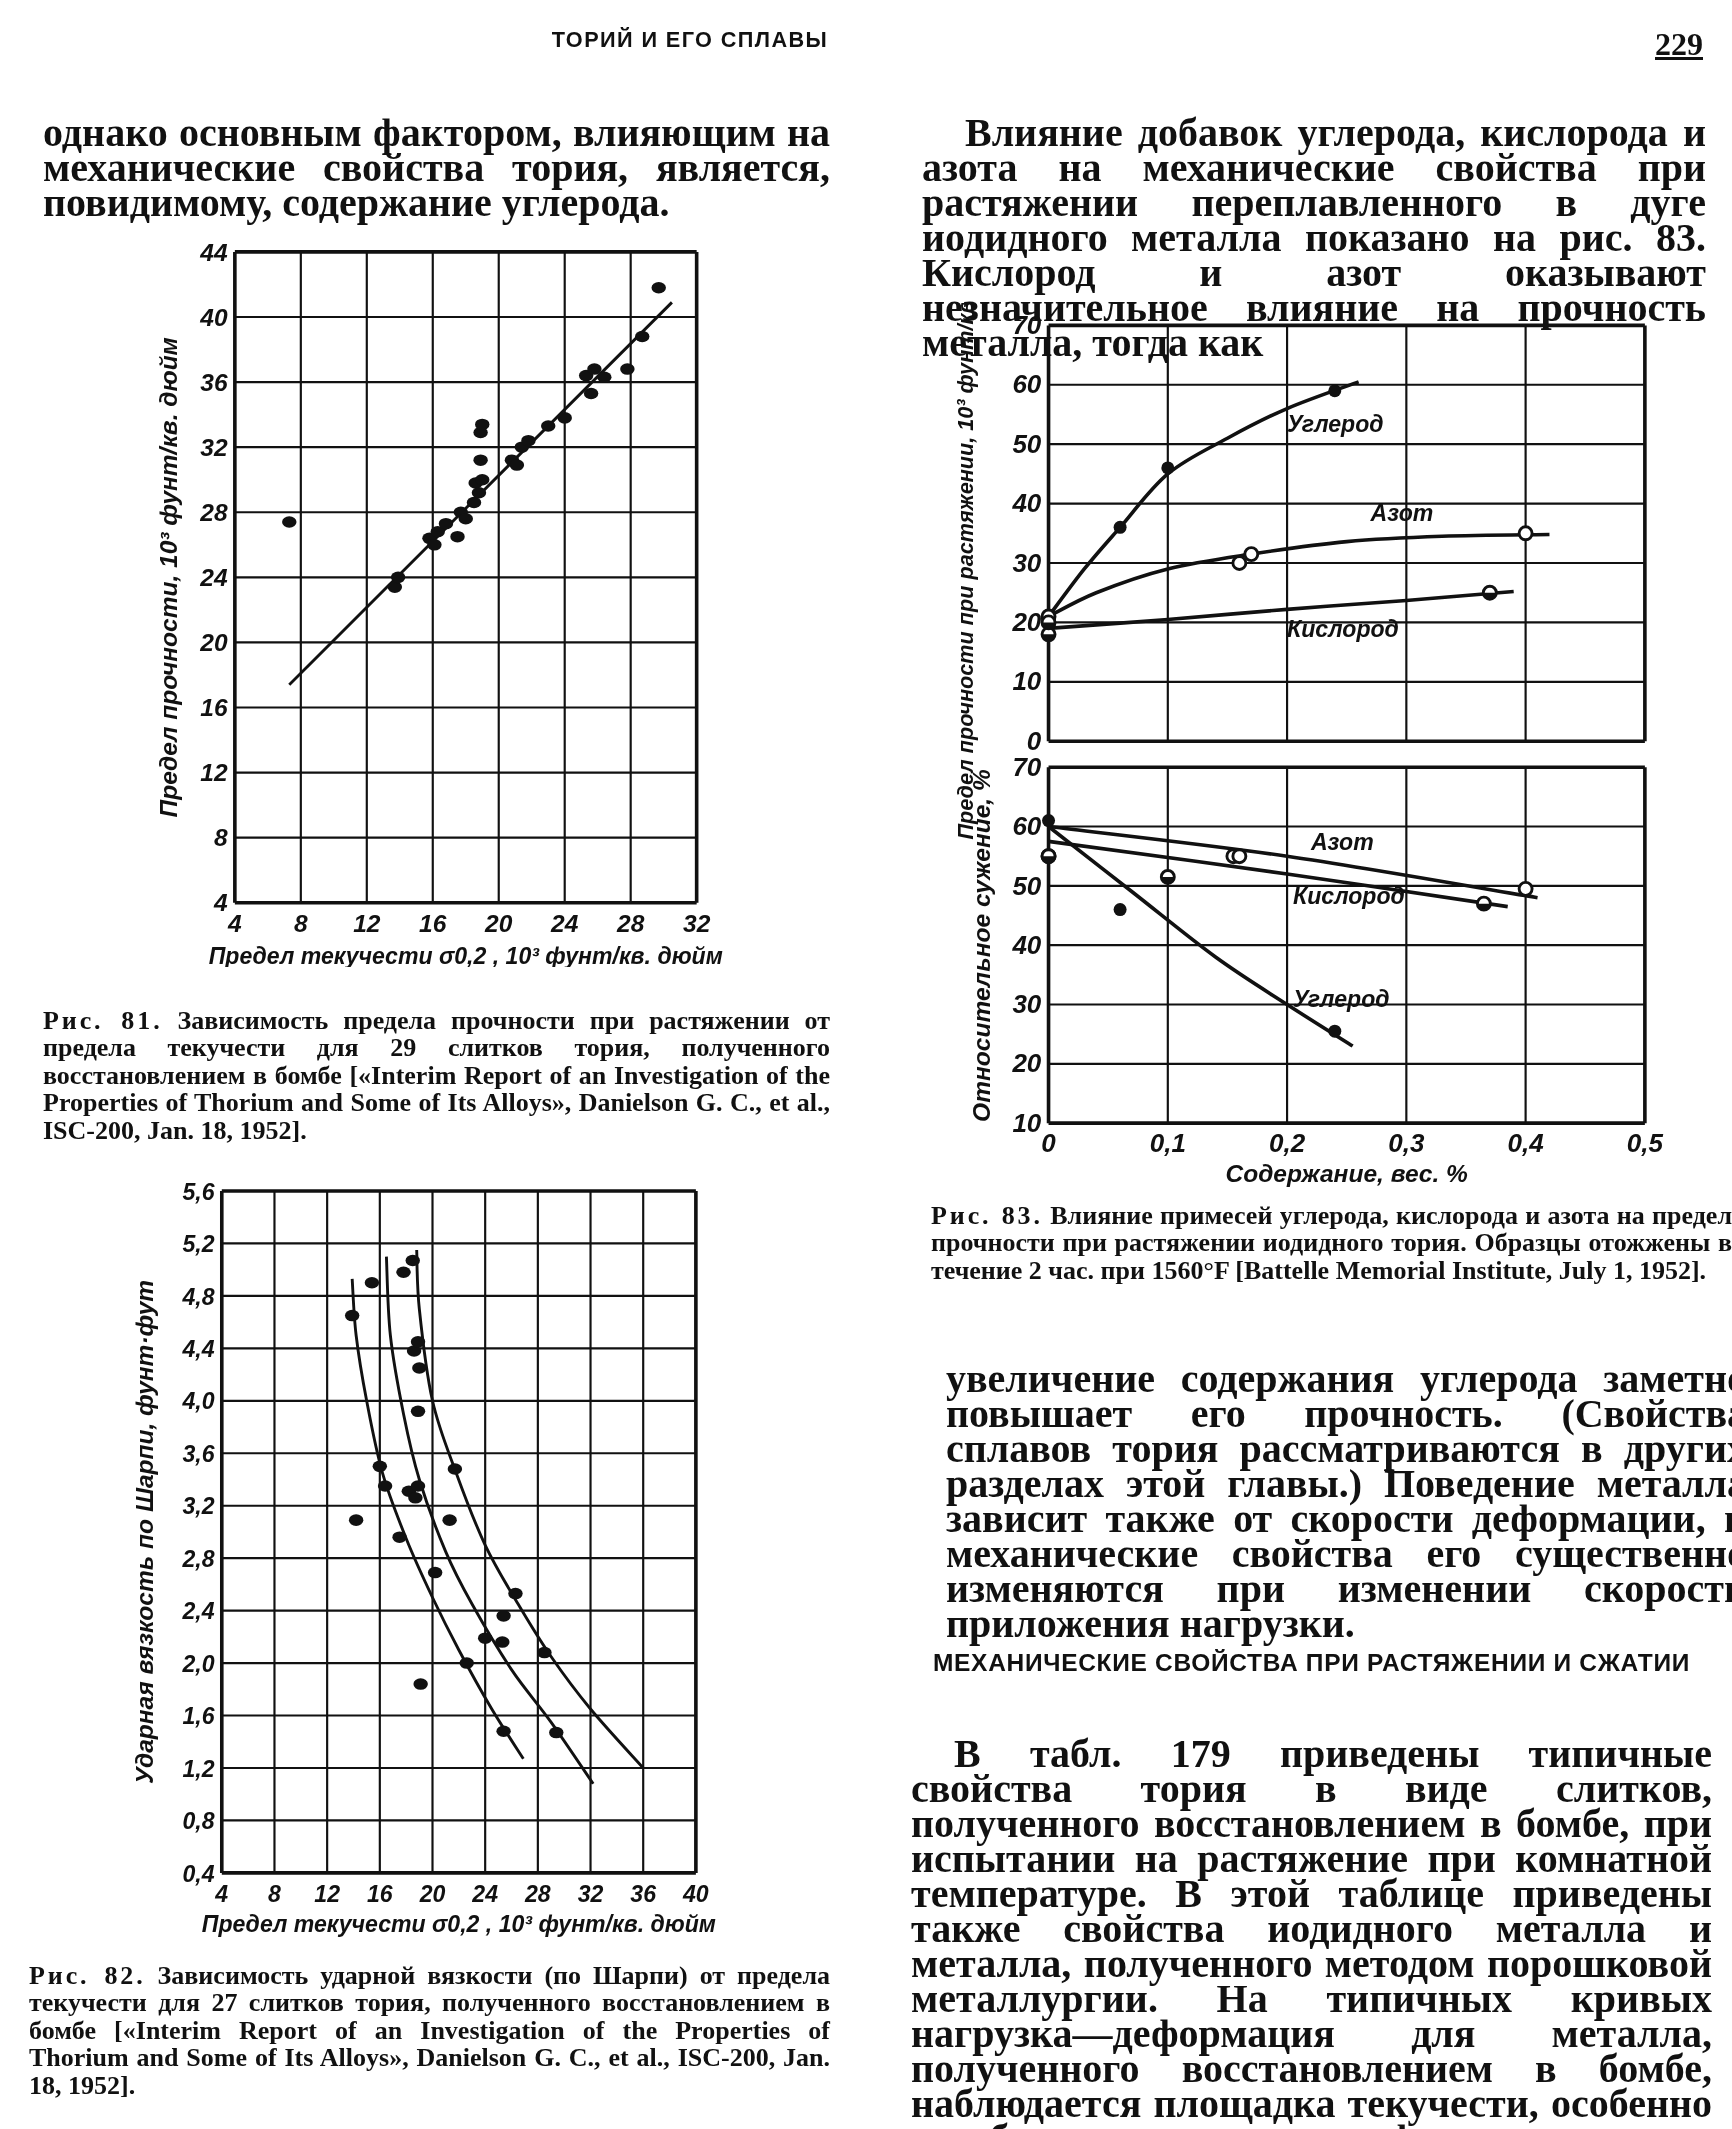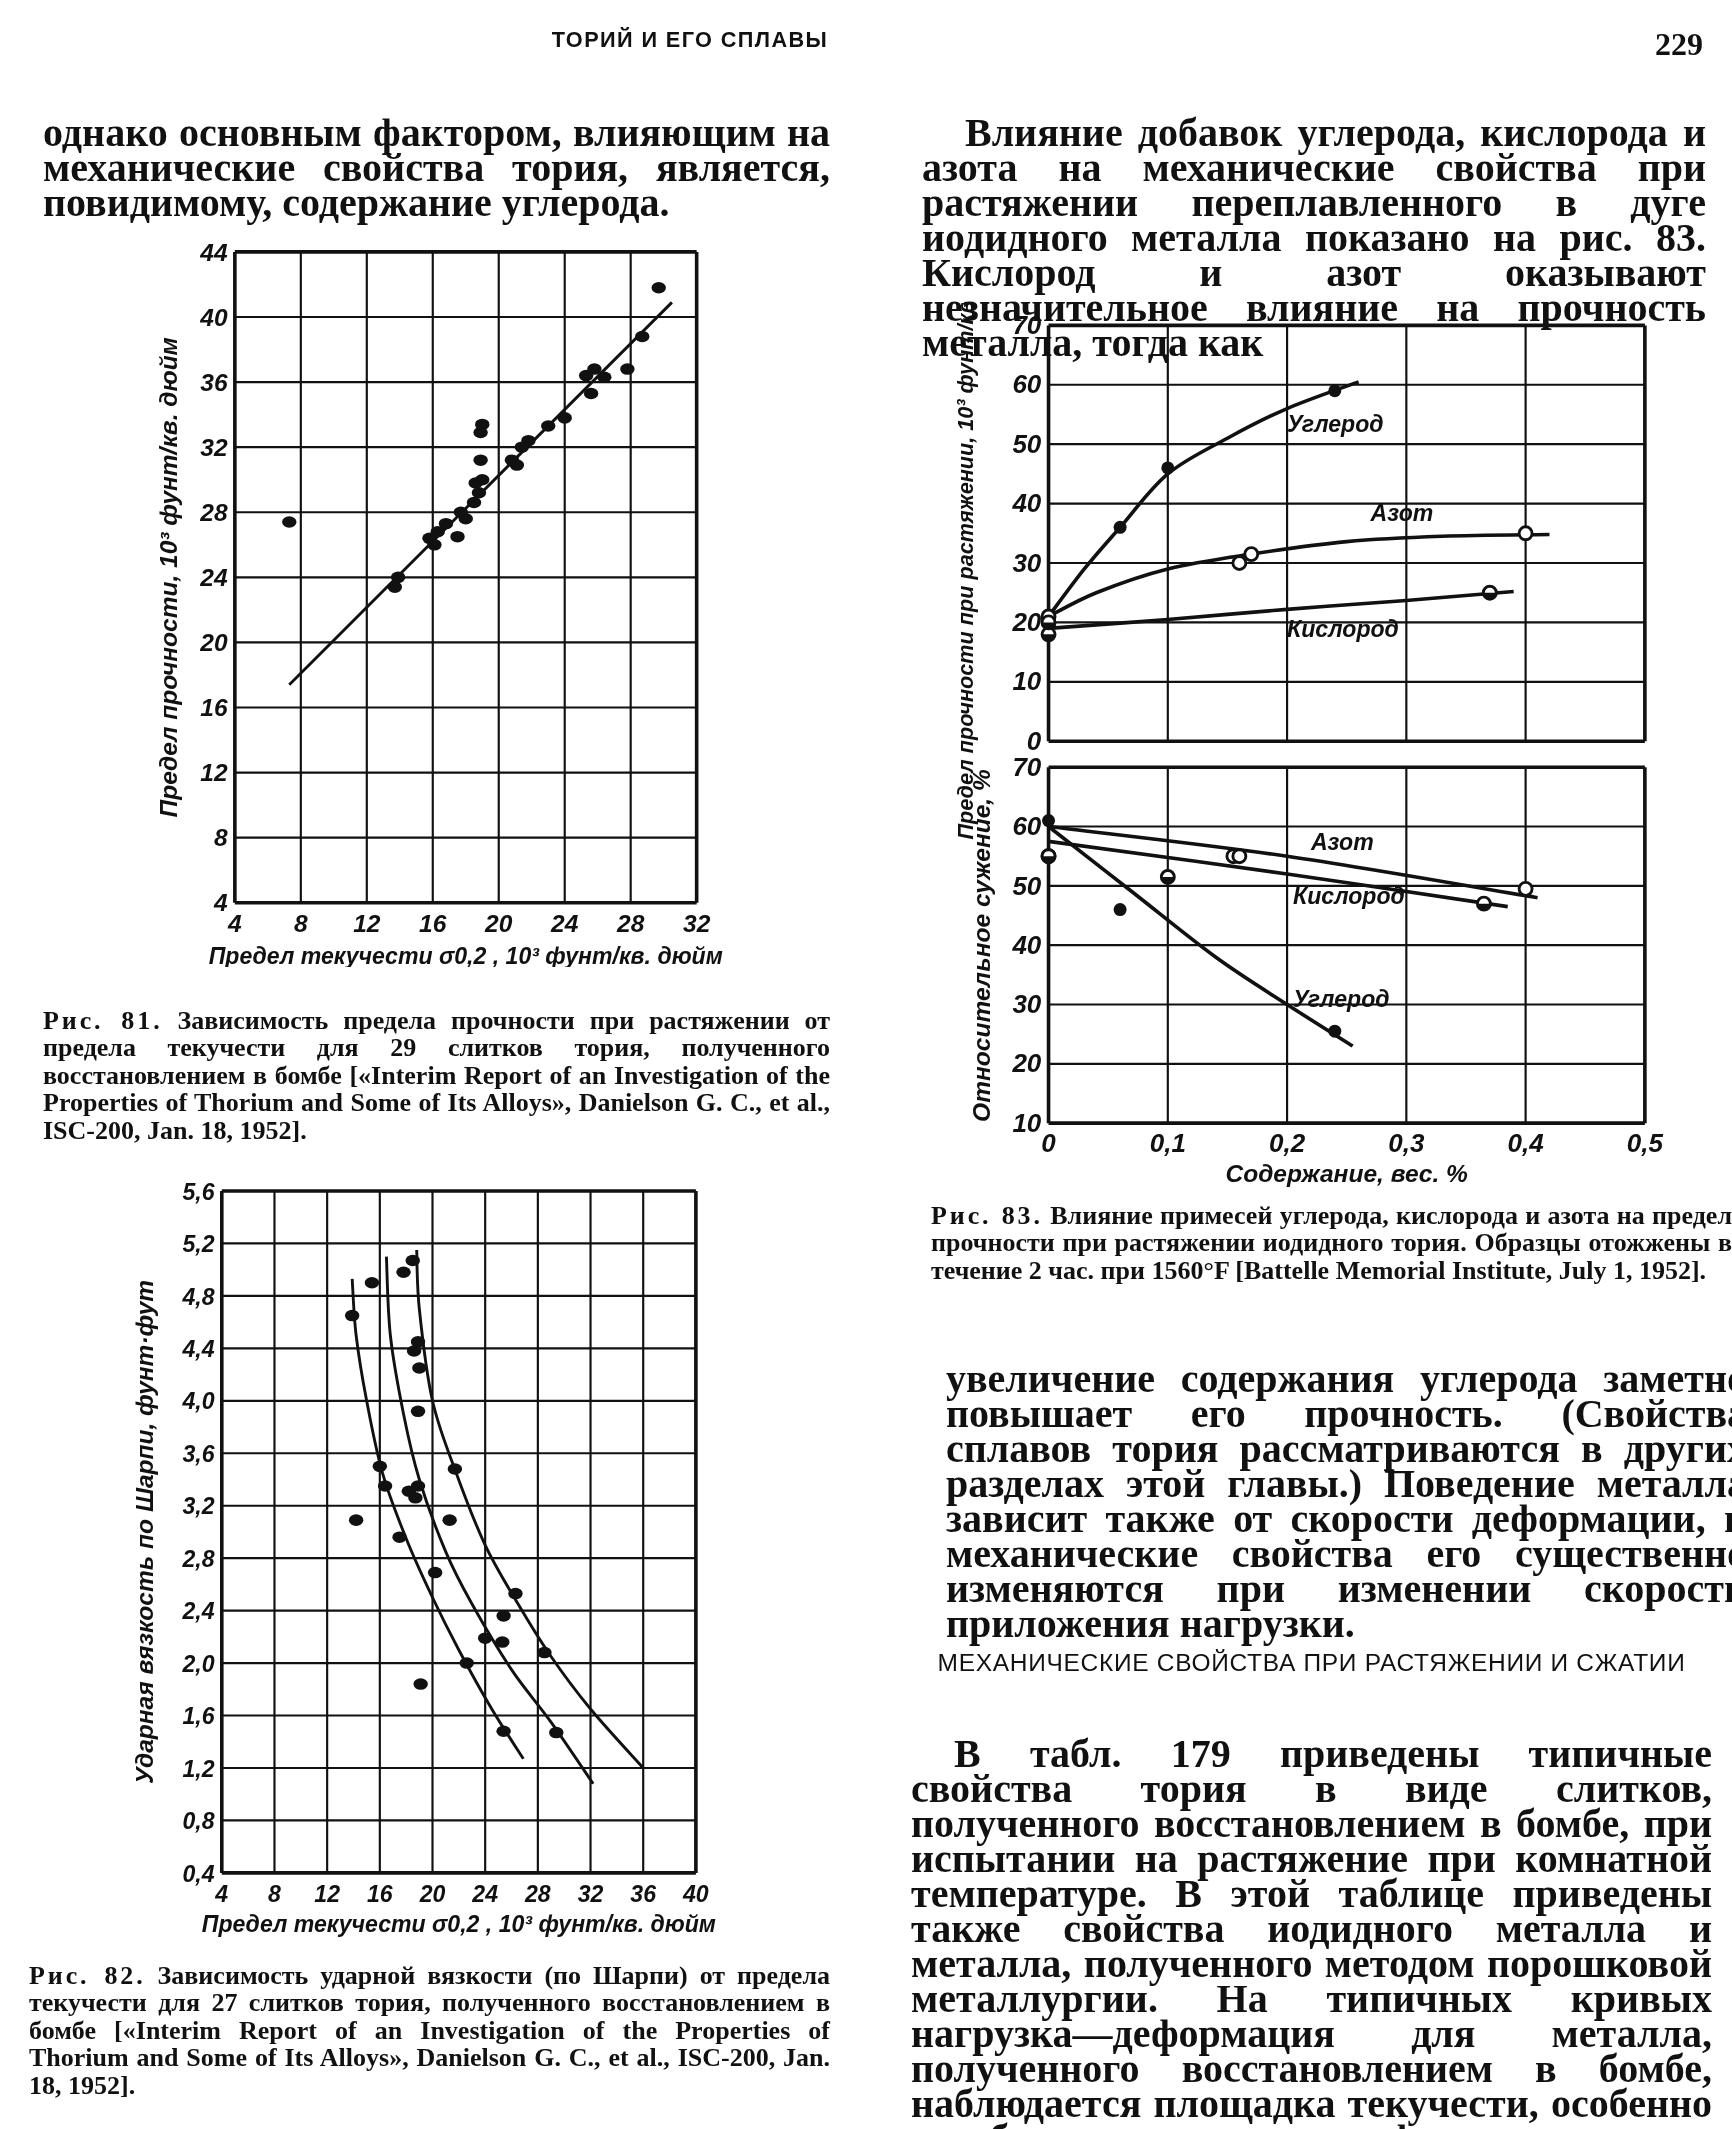--- a/index.html
+++ b/index.html
@@ -2,29 +2,29 @@
 <html style="font-size:11.5px"><head>
 <meta charset="utf-8">
 <style>
   html, body { margin: 0; padding: 0; background: #ffffff; }
   body { width: 1732px; height: 2129px; position: relative; overflow: hidden;
          font-family: "Liberation Serif", "DejaVu Serif", serif; color: #111; }
   .abs { position: absolute; }
   .running-head { left: 0; width: 1380px; top: 27.4px; text-align: center;
                   font-family: "Liberation Sans", sans-serif; font-weight: bold;
                   font-size: 21.7px; letter-spacing: 1.4px; }
-  .page-num { right: 29px; top: 26px; font-size: 32px; font-weight: bold; }
+  .page-num { right: 29px; top: 26px; font-size: 32px; font-weight: bold; text-decoration: underline; }
   .para { font-size: 40px; line-height: 35px; text-align: justify; font-weight: bold;
           font-family: "Liberation Serif", serif; font-stretch: condensed; }
   .para p { margin: 0; }
   .indent { text-indent: 43px; }
   .caption { font-size: 26px; line-height: 27.4px; text-align: justify; font-weight: bold;
              font-family: "Liberation Serif", serif; }
   .caption .lead { letter-spacing: 2.9px; }
-  .heading { font-family: "Liberation Sans", sans-serif; font-weight: normal; font-size: 24.5px;
+  .heading { font-family: "Liberation Sans", sans-serif; font-weight: bold; font-size: 24.5px;
              text-align: center; line-height: 33px; letter-spacing: 0.7px; }
   svg text { font-family: "Liberation Sans", sans-serif; font-style: italic; font-weight: bold; fill: #111; }
 </style>
 </head>
 <body>
 
 <div class="abs running-head">ТОРИЙ И ЕГО СПЛАВЫ</div>
 <div class="abs page-num">229</div>
 
 <div class="abs para indent" style="left:43px; top:115px; width:787px; text-indent:0;">

